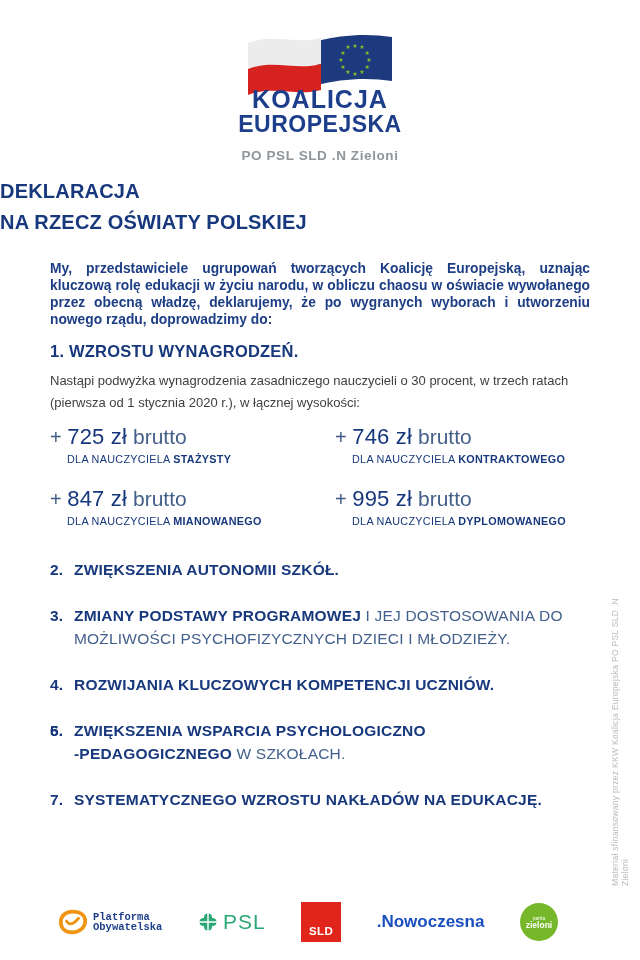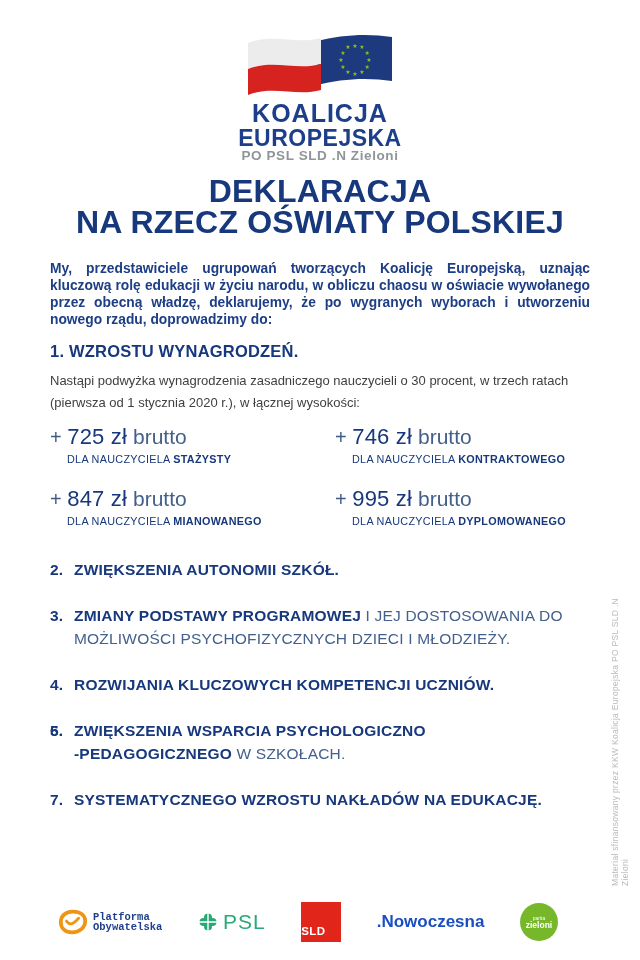--- a/index.html
+++ b/index.html
@@ -1,30 +1,30 @@
 <!DOCTYPE html>
 <html><head>
 <meta charset="utf-8">
 <style>
   html,body{margin:0;padding:0;background:#fff;}
   .page{position:relative;width:640px;height:960px;background:#ffffff;overflow:hidden;
         font-family:"Liberation Sans",sans-serif;}
 
   
   .flags{position:absolute;top:30px;left:50%;transform:translateX(-50%);}
-  .logo-title{position:absolute;top:100px;left:0;width:100%;text-align:center;
+  .logo-title{position:absolute;top:86px;left:0;width:100%;text-align:center;
               color:#1d3e8a;font-weight:700;}
   .logo-title .l1{font-size:25px;letter-spacing:1px;line-height:26px;}
   .logo-title .l2{font-size:23px;letter-spacing:0.5px;line-height:25px;}
   .logo-tagline{position:absolute;top:148px;left:0;width:100%;text-align:center;
                 color:#90959a;font-weight:700;font-size:13.5px;letter-spacing:0.6px;}
 
   
-  .title{position:absolute;top:176px;left:0;width:100%;margin:0;text-align:center;
-         color:#17387c;font-weight:700;font-size:32px;line-height:31px;letter-spacing:0.2px;}
+  .title{position:absolute;top:176px;left:0;width:100%;margin:0;text-align:left;
+         color:#17387c;font-weight:700;font-size:20px;line-height:31px;letter-spacing:0.2px;}
 
   
   .intro{position:absolute;top:260px;left:50px;width:540px;margin:0;text-align:justify;
          color:#1d3e85;font-weight:700;font-size:13.8px;line-height:17px;}
 
   
   .item1-heading{position:absolute;top:342px;left:50px;margin:0;color:#17387c;
                  font-weight:700;font-size:16.5px;letter-spacing:0.2px;}
   .item1-desc{position:absolute;top:370px;left:50px;width:545px;margin:0;color:#404040;
               font-weight:400;font-size:13px;line-height:22px;}
@@ -49,21 +49,21 @@
   .list-item .sr{color:#43608c;font-weight:400;}
 
   
   .logos{position:absolute;top:898px;left:58px;width:500px;height:48px;display:flex;
          justify-content:space-between;align-items:center;}
   .logo-po{display:flex;align-items:center;gap:5px;font-family:Liberation Mono, monospace;}
   .po-text{color:#1d3e8a;font-weight:700;font-size:10.5px;line-height:10.5px;}
   .logo-psl{display:flex;align-items:center;gap:5px;}
   .psl-label{color:#2aa875;font-weight:400;font-size:21px;letter-spacing:1px;}
   .sld-box{width:40px;height:40px;background:#e1251b;display:flex;align-items:flex-end;
-           justify-content:flex-start;}
+           justify-content:center;}
   .sld-box span{color:#fff;font-weight:700;font-size:11.5px;letter-spacing:0.5px;
                 margin-bottom:5px;}
   .nowo-label{color:#1b4fc0;font-weight:700;font-size:17px;}
   .zieloni-circle{width:38px;height:38px;border-radius:50%;background:#76b82a;display:flex;
                   flex-direction:column;align-items:center;justify-content:center;}
   .zieloni-circle .z-top{color:#fff;font-size:5px;line-height:6px;}
   .zieloni-circle .z-main{color:#fff;font-size:8.5px;font-weight:700;line-height:9px;}
 
   
   .side-note{position:absolute;right:10px;top:596px;height:290px;writing-mode:vertical-rl;

